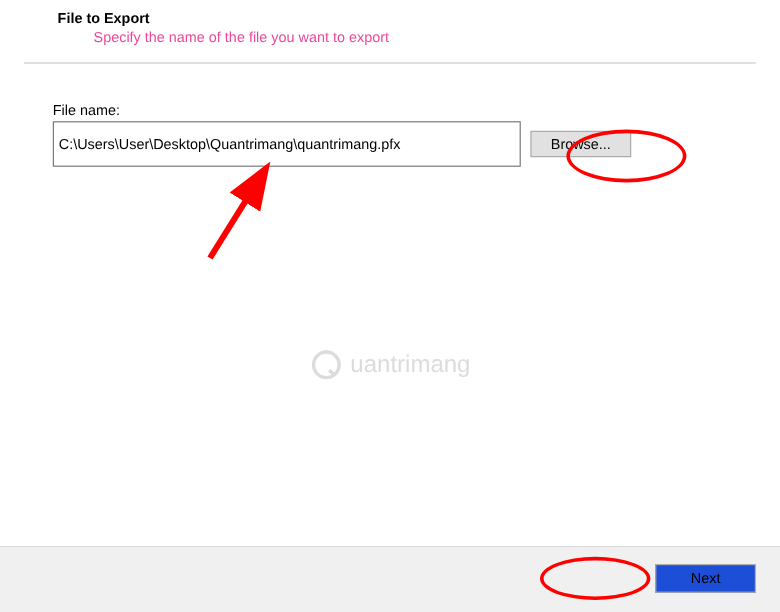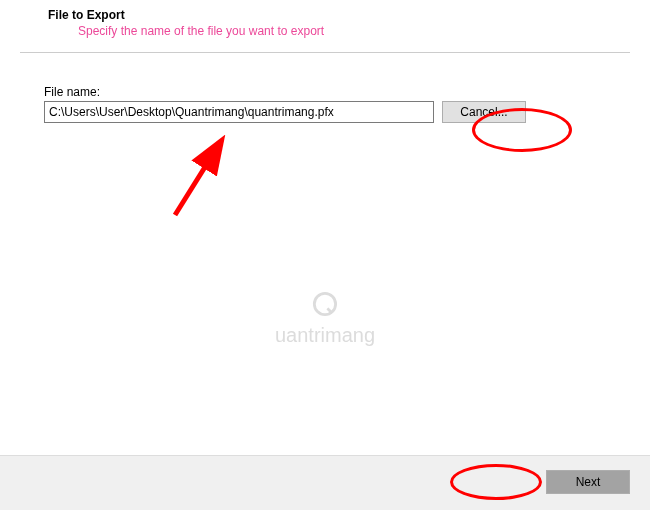--- a/index.html
+++ b/index.html
@@ -42,21 +42,21 @@
       color: #000;
       margin-bottom: 2px;
     }
     .field-row {
       display: flex;
       gap: 8px;
       align-items: center;
     }
     .text-input {
       width: 390px;
-      height: 22px;
+      height: 38px;
       border: 1px solid #7a7a7a;
       padding: 2px 4px;
       font-family: inherit;
       font-size: 12px;
       background: #fff;
     }
     .browse-btn {
       width: 84px;
       height: 22px;
       background: #e1e1e1;
@@ -70,21 +70,20 @@
       left: 50%;
       top: 290px;
       transform: translateX(-50%);
       display: flex;
       align-items: center;
       gap: 6px;
       color: #dcdcdc;
       font-size: 20px;
       font-weight: 500;
       user-select: none;
-      flex-direction: column;
     }
     .watermark svg {
       width: 28px;
       height: 28px;
     }
     .footer {
       position: absolute;
       bottom: 16px;
       right: 20px;
       display: flex;
@@ -102,21 +101,21 @@
       position: absolute;
       bottom: 0;
       left: 0;
       right: 0;
       height: 54px;
       background: #f0f0f0;
     }
     .action-btn {
       width: 84px;
       height: 24px;
-      background: #a3a3a3;
+      background: #1d4ed8;
       border: 1px solid #adadad;
       font-family: inherit;
       font-size: 12px;
       cursor: pointer;
       position: relative;
       z-index: 2;
     }
     
     .anno-circle {
       position: absolute;
@@ -152,21 +151,21 @@
   <div class="wizard-title">File to Export</div>
   <div class="wizard-subtitle">Specify the name of the file you want to export</div>
 </div>
 
 <hr class="divider">
 
 <div class="form-section">
   <div class="field-label">File name:</div>
   <div class="field-row">
     <input type="text" class="text-input" value="C:\Users\User\Desktop\Quantrimang\quantrimang.pfx" style="">
-    <button class="browse-btn">Cancel...</button>
+    <button class="browse-btn">Browse...</button>
   </div>
 </div>
 
 <div class="watermark">
   <svg viewBox="0 0 100 100">
     <circle cx="50" cy="50" r="38" fill="none" stroke="#dcdcdc" stroke-width="10"></circle>
     <rect x="62" y="62" width="22" height="10" rx="2" fill="#dcdcdc" transform="rotate(45 62 62)"></rect>
   </svg>
   <span>uantrimang</span>
 </div>

